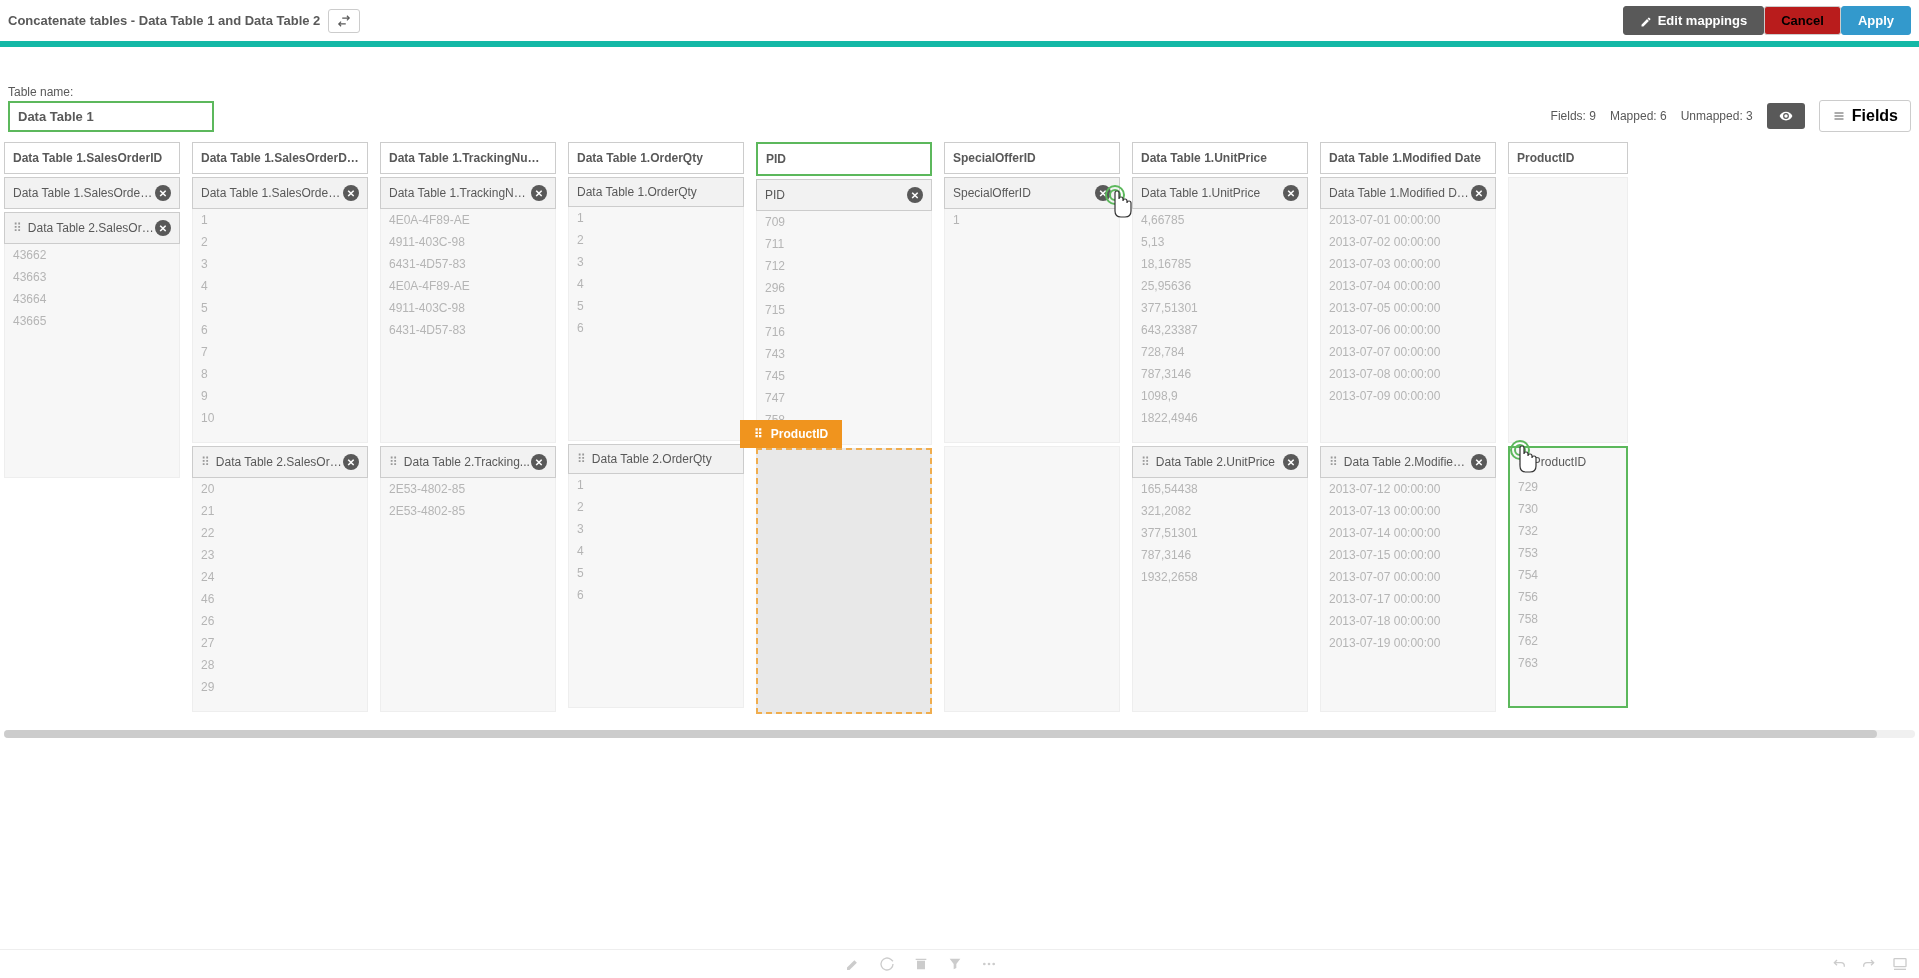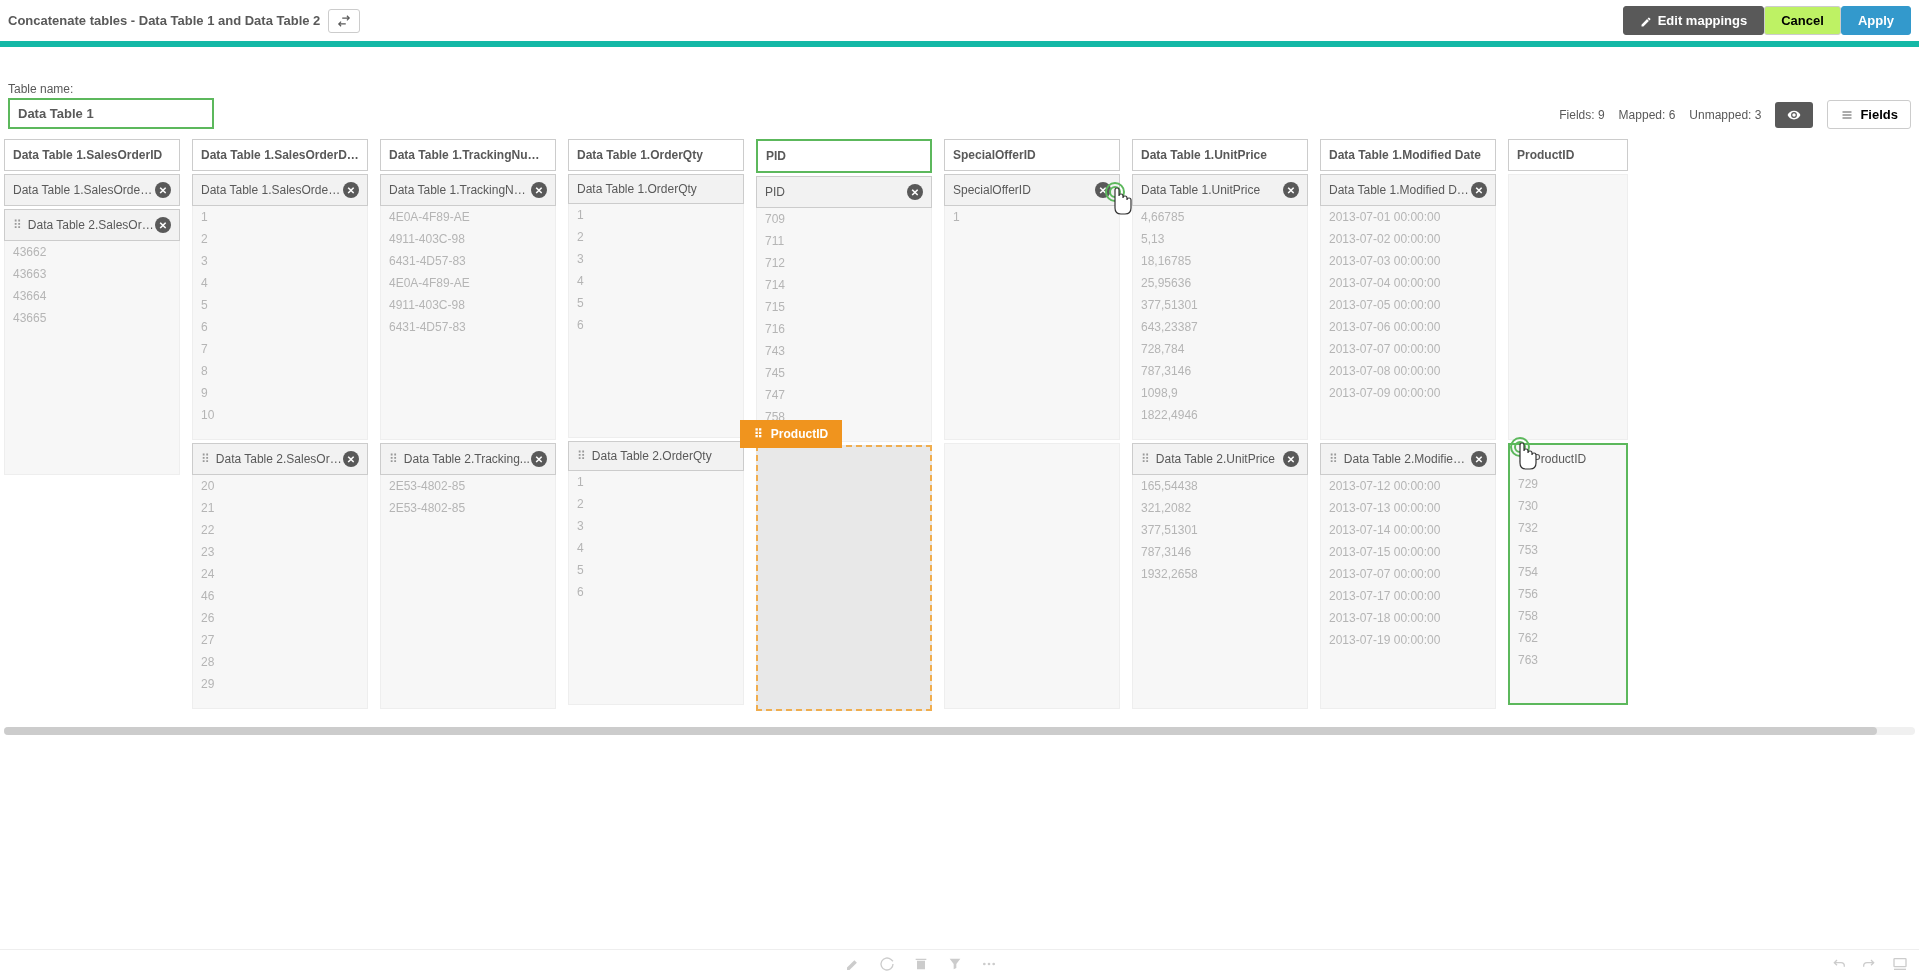--- a/index.html
+++ b/index.html
@@ -2,31 +2,31 @@
 <html><head>
 <meta charset="utf-8">
 <style>
 * { box-sizing: border-box; margin: 0; padding: 0; }
 body { font-family: Arial, sans-serif; font-size: 13px; color: #595959; background: #fff; overflow-x: hidden; }
 .top-bar { display: flex; align-items: center; justify-content: space-between; padding: 6px 8px; border-bottom: 6px solid #14b8a6; }
 .tb-left { display: flex; align-items: center; gap: 8px; }
 .page-title { font-weight: bold; font-size: 13px; color: #595959; }
 .swap-btn { border: 1px solid #ccc; background: #fff; padding: 4px 8px; border-radius: 3px; cursor: pointer; font-size: 14px; }
 .tb-right { display: flex; align-items: center; }
-.btn { border: 1px solid #ccc; background: #bef264; padding: 6px 16px; border-radius: 3px; cursor: pointer; font-size: 13px; font-weight: bold; }
+.btn { border: 1px solid #ccc; background: #b91c1c; padding: 6px 16px; border-radius: 3px; cursor: pointer; font-size: 13px; font-weight: bold; }
 .btn-dark { background: #595959; color: #fff; border-color: #595959; }
 .btn-primary { background: #3399cc; color: #fff; border-color: #3399cc; }
 .pencil-icon { display: inline-block; vertical-align: middle; margin-right: 6px; }
 
 .sub-bar { display: flex; align-items: flex-end; justify-content: space-between; padding: 6px 8px 10px 8px; }
 .table-name-wrap label { display: block; font-size: 12px; color: #595959; margin-bottom: 2px; }
 .table-name-input { border: 2px solid #5cb85c; padding: 6px 8px; width: 206px; font-size: 13px; font-weight: bold; color: #595959; }
 .sub-right { display: flex; align-items: center; gap: 14px; font-size: 12px; color: #595959; margin-top: 47px; }
 .eye-btn { background: #595959; color: #fff; border: none; padding: 6px 10px; border-radius: 3px; cursor: pointer; }
-.fields-btn { border: 1px solid #ccc; background: #fff; padding: 6px 12px; border-radius: 3px; cursor: pointer; font-size: 13px; font-weight: bold; display: inline-flex; align-items: center; gap: 6px; }
+.fields-btn { border: 1px solid #ccc; background: #fff; padding: 6px 12px; border-radius: 3px; cursor: pointer; font-size: 16px; font-weight: bold; display: inline-flex; align-items: center; gap: 6px; }
 
 .cols-container { display: flex; gap: 12px; padding: 0 4px 12px 4px; overflow-x: auto; }
 .col { width: 176px; flex-shrink: 0; }
 .col-header { border: 1px solid #ccc; padding: 8px; font-size: 12px; font-weight: bold; white-space: nowrap; overflow: hidden; text-overflow: ellipsis; background: #fff; color: #595959; }
 .col-header.highlight-green { border: 2px solid #5cb85c; }
 .block { margin-top: 3px; }
 .mapped-row { display: flex; align-items: center; justify-content: space-between; border: 1px solid #ccc; background: #f2f2f2; padding: 7px 8px; font-size: 12px; color: #595959; }
 .mapped-row .drag-icon { margin-right: 6px; color: #999; font-size: 12px; }
 .mapped-row .label { flex: 1; white-space: nowrap; overflow: hidden; text-overflow: ellipsis; }
 .close-icon { width: 16px; height: 16px; border-radius: 50%; background: #595959; color: #fff; display: inline-flex; align-items: center; justify-content: center; font-size: 10px; cursor: pointer; flex-shrink: 0; font-weight: bold; }
@@ -203,21 +203,21 @@
       </div></div>
     <div class="col"><input class="col-header highlight-green" value="PID" style="width: 100%;"><div class="block">
         <div class="mapped-row">
           <span class="label">PID</span>
           <span class="close-icon">✕</span>
         </div>
         <div class="data-list">
           <div class="data-row">709</div>
           <div class="data-row">711</div>
           <div class="data-row">712</div>
-          <div class="data-row">714</div>
+          <div class="data-row">296</div>
           <div class="data-row">715</div>
           <div class="data-row">716</div>
           <div class="data-row">743</div>
           <div class="data-row">745</div>
           <div class="data-row">747</div>
           <div class="data-row">758</div>
         </div>
       </div><div class="drop-zone"></div></div>
     <div class="col"><input class="col-header" value="SpecialOfferID" style="width: 100%;"><div class="block">
         <div class="mapped-row">

